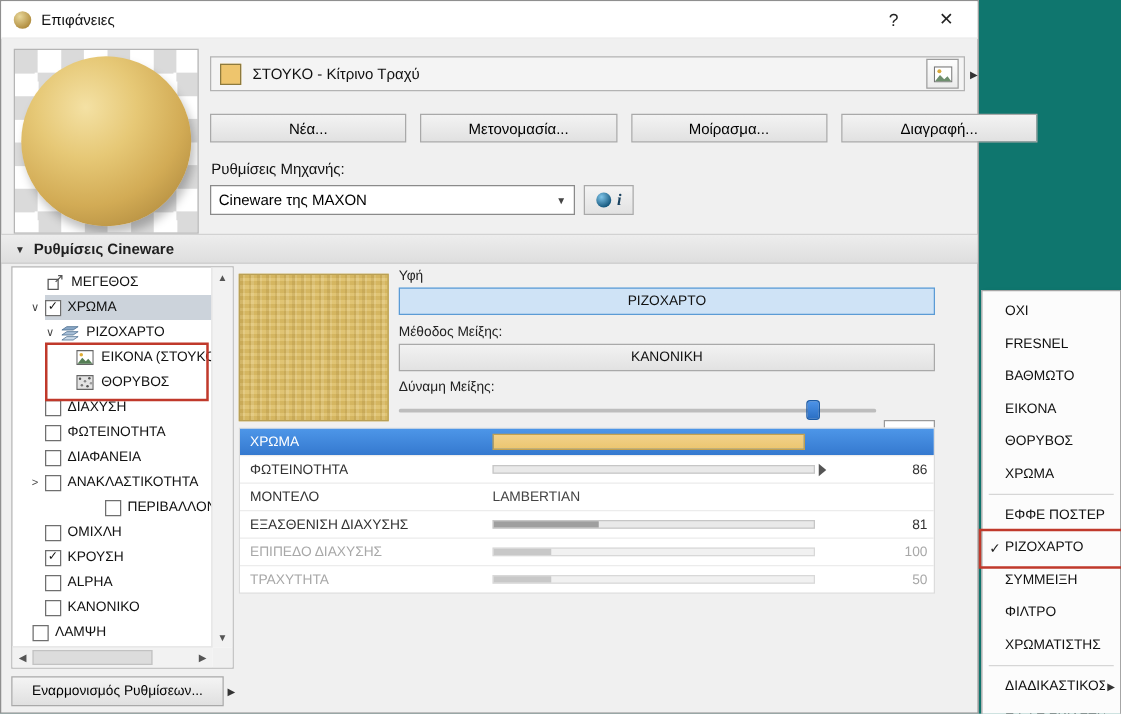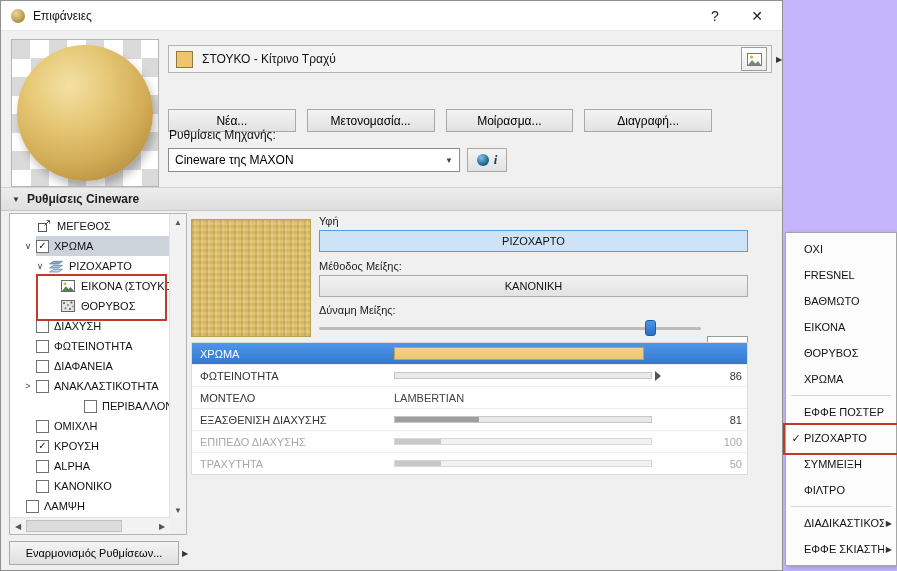--- a/index.html
+++ b/index.html
@@ -1,17 +1,17 @@
 <!DOCTYPE html>
 <html><head>
 <meta charset="utf-8">
 <style>
   html,body{margin:0;padding:0;}
   body{font-family:"Liberation Sans","DejaVu Sans",sans-serif;background:#fff;}
-  .screen{position:relative;width:897px;height:571px;overflow:hidden;background:#c4b5fd;font-size:12px;color:#000;}
+  .screen{position:relative;width:897px;height:571px;overflow:hidden;background:#0f766e;font-size:12px;color:#000;}
 
   
   .dialog{position:absolute;left:0;top:0;width:783px;height:571px;background:#f0f0f0;border:1px solid #8f8f8f;box-sizing:border-box;}
   .titlebar{position:absolute;left:0;top:0;width:100%;height:30px;background:#fff;border-bottom:1px solid #e7e7e7;display:flex;align-items:center;padding:0 10px;box-sizing:border-box;}
   .title-icon{width:14px;height:14px;border-radius:50%;background:radial-gradient(circle at 35% 30%,#e8d79a,#b08c3e 75%);margin-right:8px;flex:0 0 14px;}
   .title-text{font-size:12px;color:#111;}
   .tb-spacer{flex:1;}
   .tb-btn{width:30px;height:22px;display:flex;align-items:center;justify-content:center;font-size:14px;color:#222;margin-left:12px;cursor:default;}
 
   
@@ -21,21 +21,21 @@
     background:radial-gradient(circle at 38% 30%, #f4e1a4 0%, #e6c876 32%, #d2ab55 62%, #a07b33 100%);
     box-shadow:3px 6px 8px rgba(0,0,0,.25);}
 
   
   .material-field{position:absolute;left:167px;top:44px;width:604px;height:28px;background:#f4f4f4;border:1px solid #b3b3b3;box-sizing:border-box;display:flex;align-items:center;padding:0 4px 0 7px;gap:9px;}
   .swatch{width:15px;height:15px;border:1px solid #8d7a3e;flex:0 0 15px;}
   .material-name{flex:1;font-size:12px;color:#111;white-space:nowrap;overflow:hidden;}
   .mat-icon-btn{width:24px;height:22px;border:1px solid #9c9c9c;background:linear-gradient(#fdfdfd,#ececec);display:flex;align-items:center;justify-content:center;flex:0 0 24px;}
   .flyout-arrow{position:absolute;font-size:8px;color:#333;}
   .fa-material{left:775px;top:54px;}
-  .action-row{position:absolute;left:167px;top:108px;width:544px;display:flex;gap:11px;}
+  .action-row{position:absolute;left:167px;top:90px;width:662px;display:flex;gap:11px;}
   .btn{flex:1;height:23px;background:linear-gradient(#f3f3f3,#e1e1e1);border:1px solid #a9a9a9;font-size:12px;display:flex;align-items:center;justify-content:center;box-sizing:border-box;white-space:nowrap;}
 
   .engine-label{position:absolute;left:168px;top:127px;font-size:12px;color:#111;}
   .combo{position:absolute;left:167px;top:147px;width:292px;height:24px;background:#fff;border:1px solid #8a8a8a;box-sizing:border-box;display:flex;align-items:center;gap:20px;}
   .combo-text{flex:1;padding-left:6px;font-size:12px;white-space:nowrap;}
   .combo-arrow{width:20px;text-align:center;color:#444;font-size:8px;}
   .engine-info-btn{position:absolute;left:466px;top:147px;width:40px;height:24px;border:1px solid #a9a9a9;background:linear-gradient(#f4f4f4,#e2e2e2);box-sizing:border-box;display:flex;align-items:center;justify-content:center;gap:5px;}
   .eye-dot{width:12px;height:12px;border-radius:50%;background:radial-gradient(circle at 35% 30%,#7fc4e8,#14567c 75%);}
   .info-i{font-family:"Liberation Serif","DejaVu Serif",serif;font-style:italic;font-weight:bold;color:#17405e;font-size:13px;}
 
@@ -416,20 +416,24 @@
         <span class="menu-label">ΡΙΖΟΧΑΡΤΟ</span>
       </div>
       <div class="menu-item">
         <span class="menu-check"></span>
         <span class="menu-label">ΣΥΜΜΕΙΞΗ</span>
       </div>
       <div class="menu-item">
         <span class="menu-check"></span>
         <span class="menu-label">ΦΙΛΤΡΟ</span>
       </div>
+      <div class="menu-item">
+        <span class="menu-check"></span>
+        <span class="menu-label">ΧΡΩΜΑΤΙΣΤΗΣ</span>
+      </div>
       <div class="menu-sep"></div>
       <div class="menu-item">
         <span class="menu-check"></span>
         <span class="menu-label">ΔΙΑΔΙΚΑΣΤΙΚΟΣ</span>
         <span class="menu-sub">▶</span>
       </div>
       <div class="menu-item">
         <span class="menu-check"></span>
         <span class="menu-label">ΕΦΦΕ ΣΚΙΑΣΤΗ</span>
         <span class="menu-sub">▶</span>

